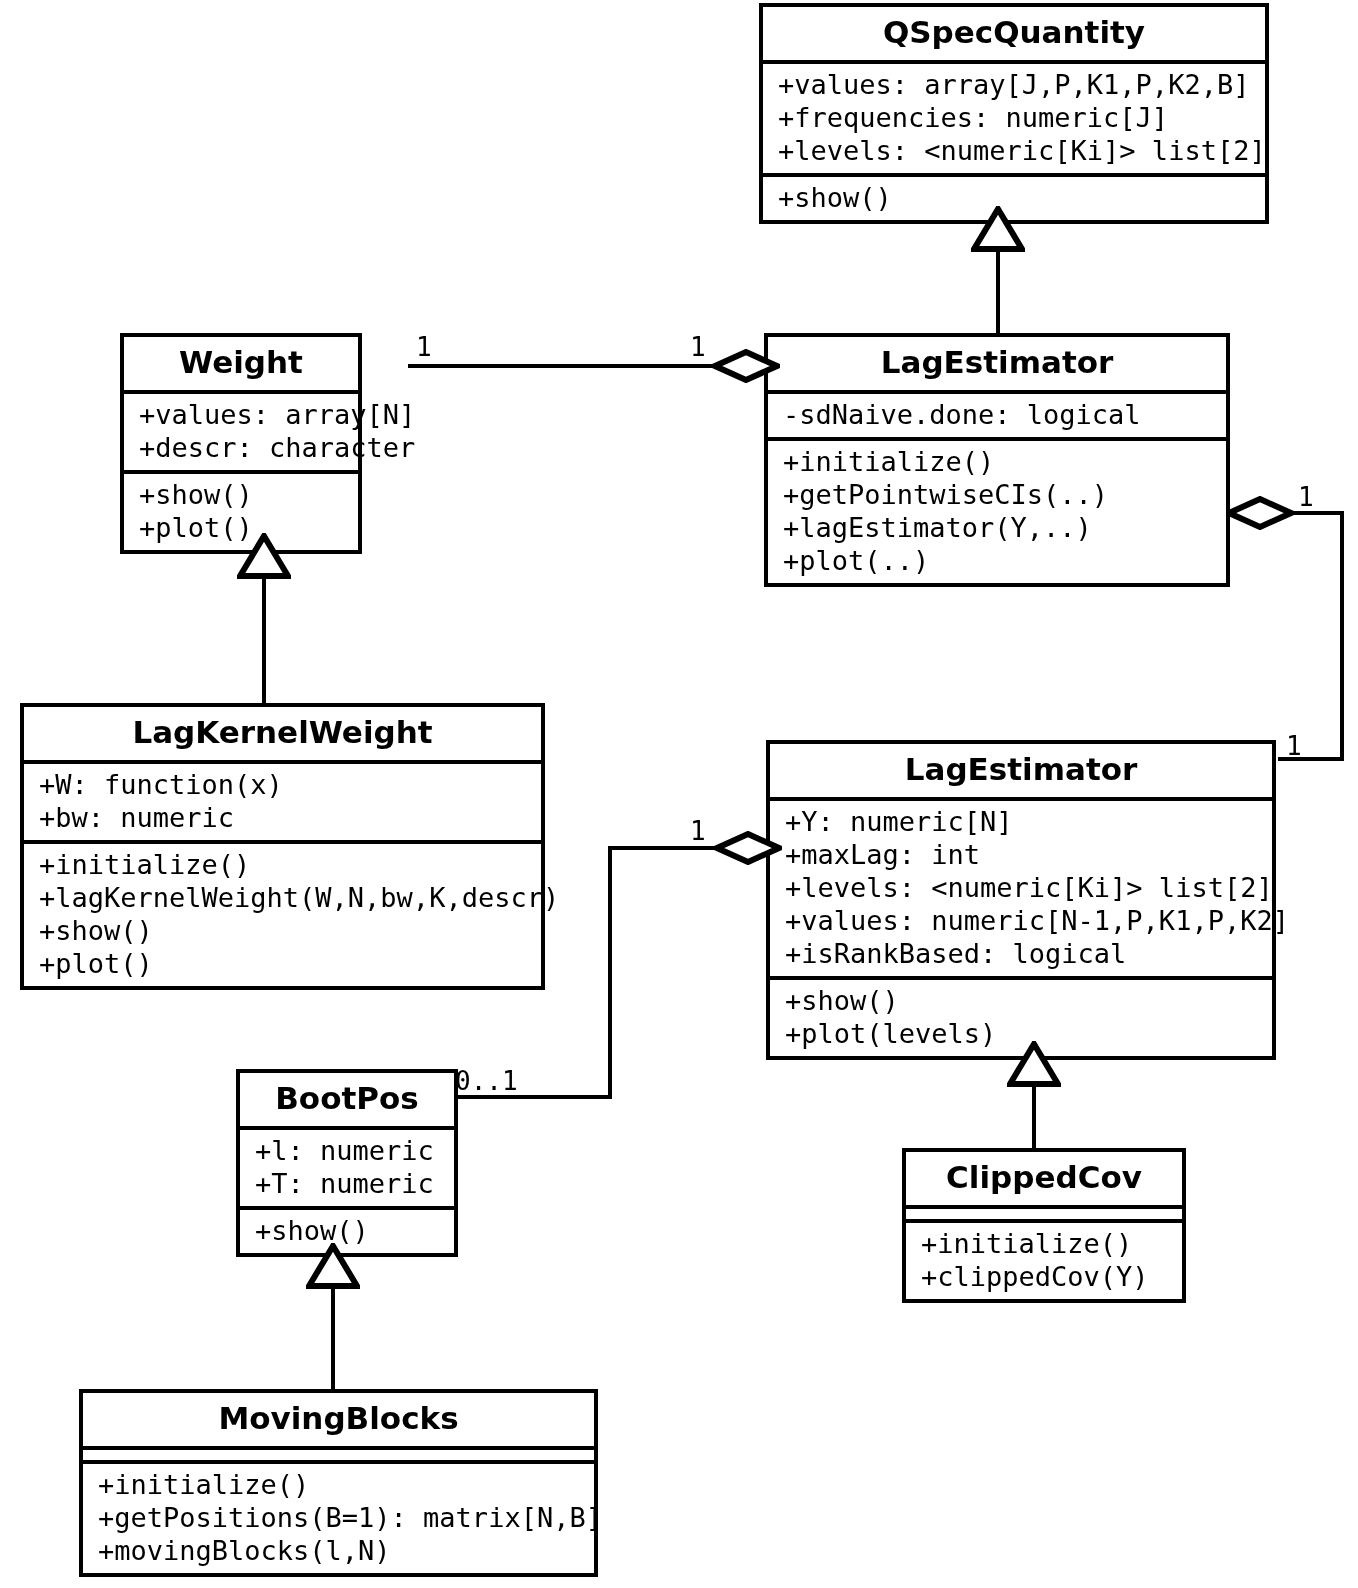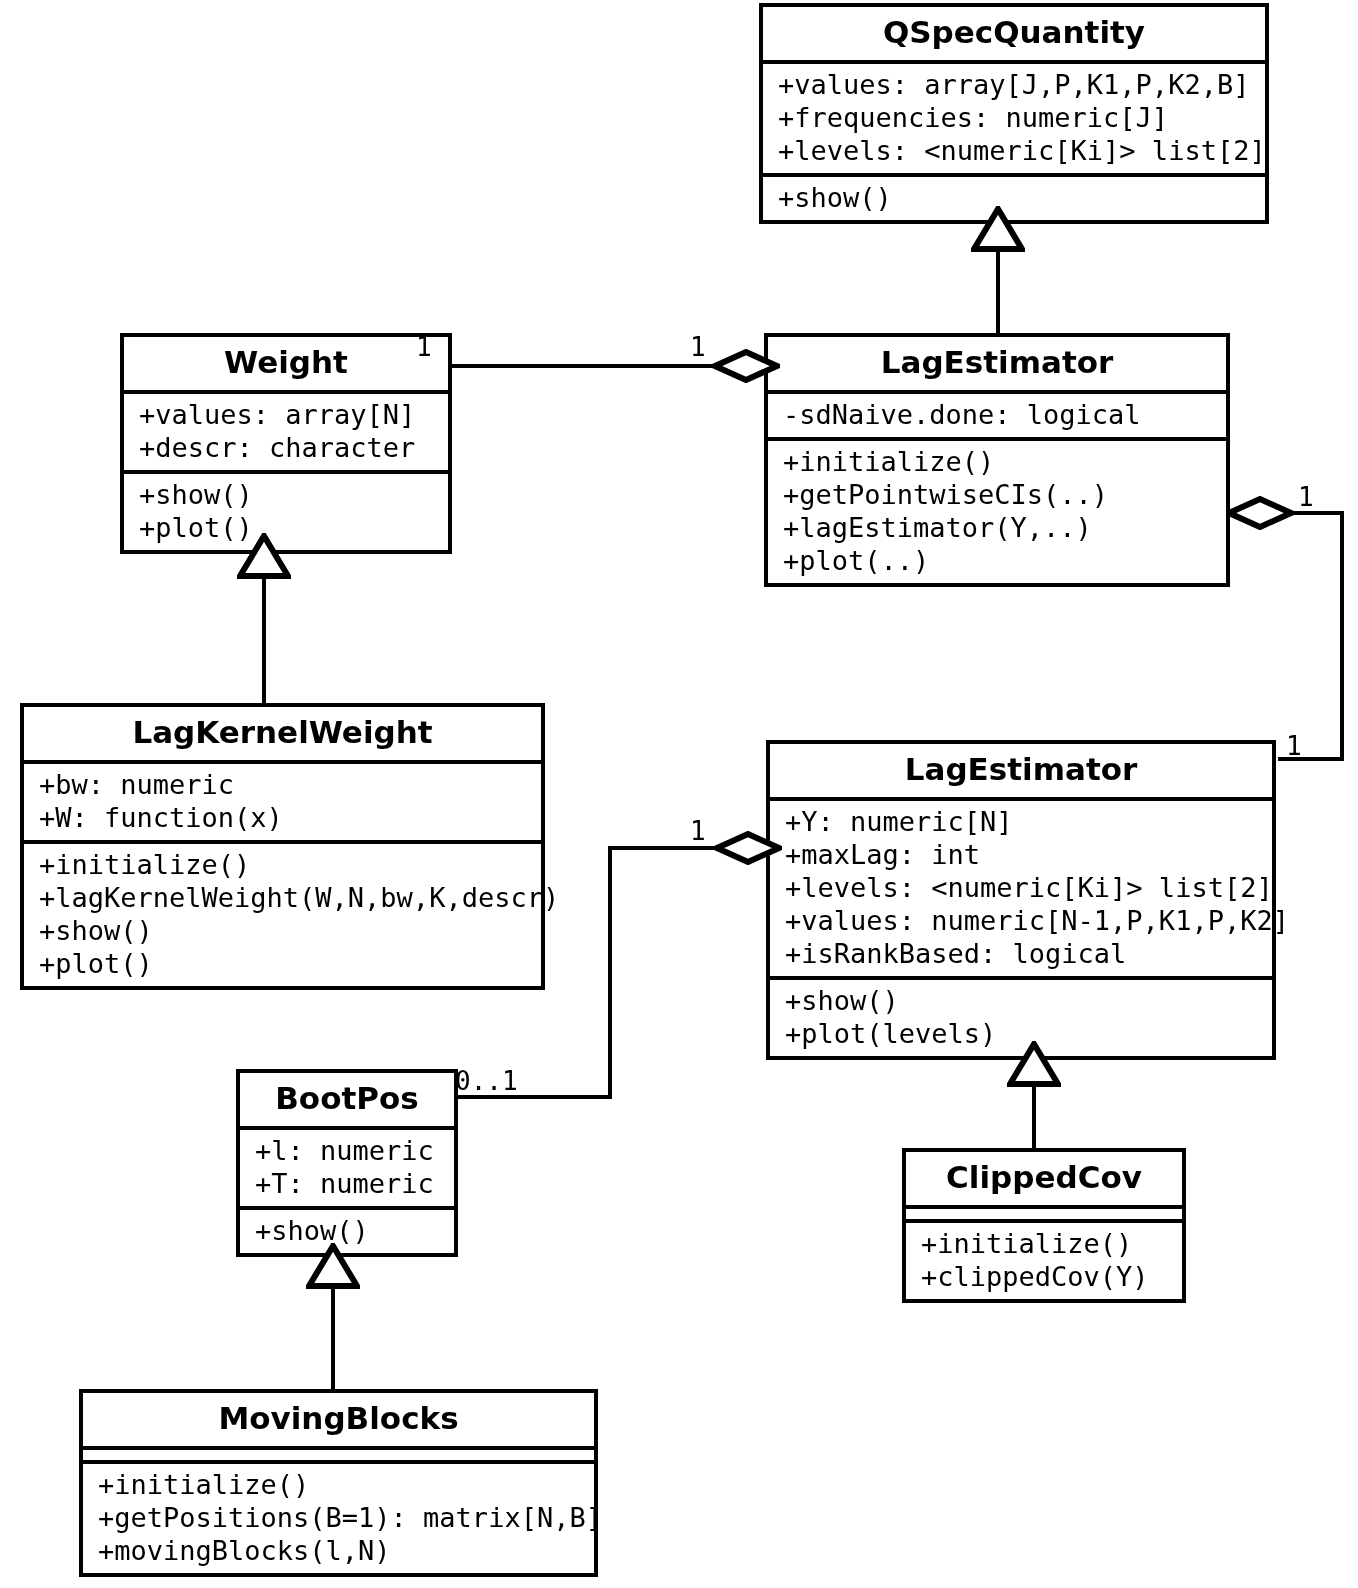--- a/index.html
+++ b/index.html
@@ -140,21 +140,21 @@
       <div class="uml-row">+values: array[J,P,K1,P,K2,B]</div>
       <div class="uml-row">+frequencies: numeric[J]</div>
       <div class="uml-row">+levels: &lt;numeric[Ki]&gt; list[2]</div>
     </div>
     <div class="uml-sep"></div>
     <div class="uml-compartment">
       <div class="uml-row">+show()</div>
     </div>
   </div>
 
-  <div class="uml-class" style="left:120px; top:333px; width:332px;">
+  <div class="uml-class" style="left:120px; top:333px; width:242px;">
     <div class="uml-title">Weight</div>
     <div class="uml-sep"></div>
     <div class="uml-compartment">
       <div class="uml-row">+values: array[N]</div>
       <div class="uml-row">+descr: character</div>
     </div>
     <div class="uml-sep"></div>
     <div class="uml-compartment">
       <div class="uml-row">+show()</div>
       <div class="uml-row">+plot()</div>
@@ -173,22 +173,22 @@
       <div class="uml-row">+getPointwiseCIs(..)</div>
       <div class="uml-row">+lagEstimator(Y,..)</div>
       <div class="uml-row">+plot(..)</div>
     </div>
   </div>
 
   <div class="uml-class" style="left:20px; top:703px; width:525px;">
     <div class="uml-title">LagKernelWeight</div>
     <div class="uml-sep"></div>
     <div class="uml-compartment">
+      <div class="uml-row">+W: function(x)</div>
       <div class="uml-row">+bw: numeric</div>
-      <div class="uml-row">+W: function(x)</div>
     </div>
     <div class="uml-sep"></div>
     <div class="uml-compartment">
       <div class="uml-row">+initialize()</div>
       <div class="uml-row">+lagKernelWeight(W,N,bw,K,descr)</div>
       <div class="uml-row">+show()</div>
       <div class="uml-row">+plot()</div>
     </div>
   </div>
 

